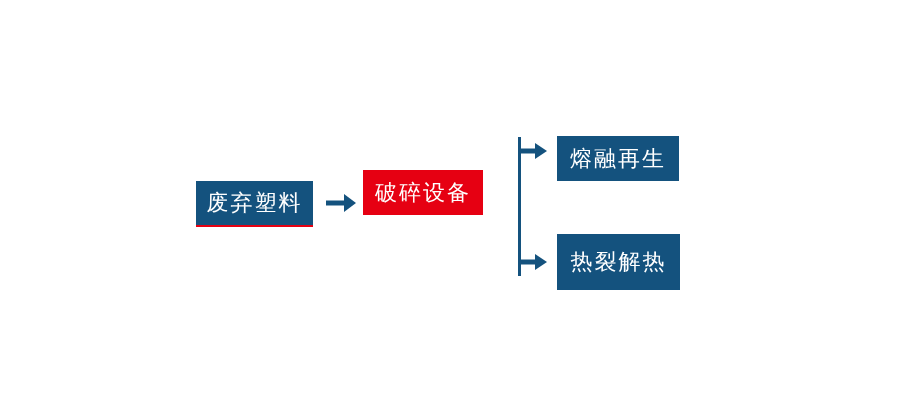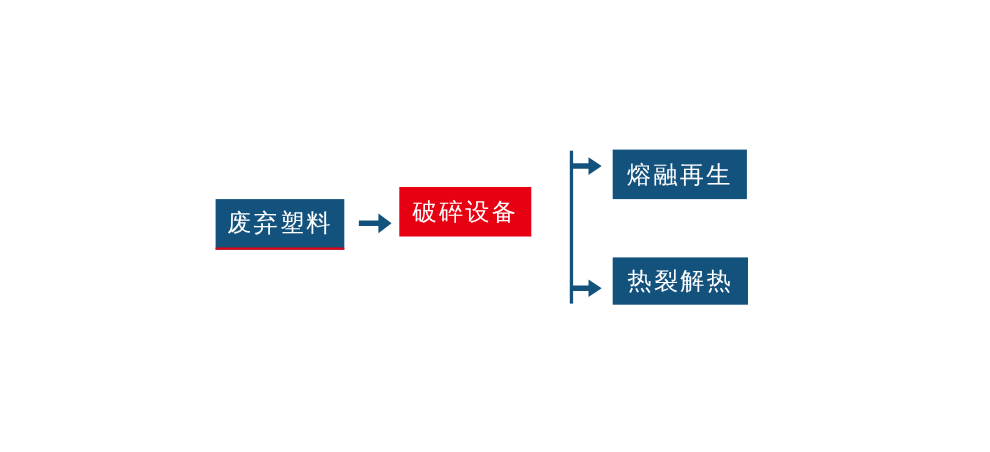--- a/index.html
+++ b/index.html
@@ -42,21 +42,21 @@
   .node-process {
     left: 363px; top: 170px;
     width: 120px; height: 45px;
   }
   .node-output-top {
     left: 557px; top: 136px;
     width: 122px; height: 45px;
   }
   .node-output-bottom {
     left: 557px; top: 234px;
-    width: 123px; height: 43px; font-family: Liberation Mono, monospace;
+    width: 123px; height: 56px; font-family: Liberation Mono, monospace;
   }
 
   .arrow { position: absolute; display: block; }
   .arrow line    { stroke: var(--blue); stroke-width: 5; }
   .arrow polygon { fill: var(--blue); }
 
   .arrow-main   { left: 326px; top: 192px; }
   .arrow-top    { left: 518px; top: 140px; }
   .arrow-bottom { left: 518px; top: 251px; }
 

